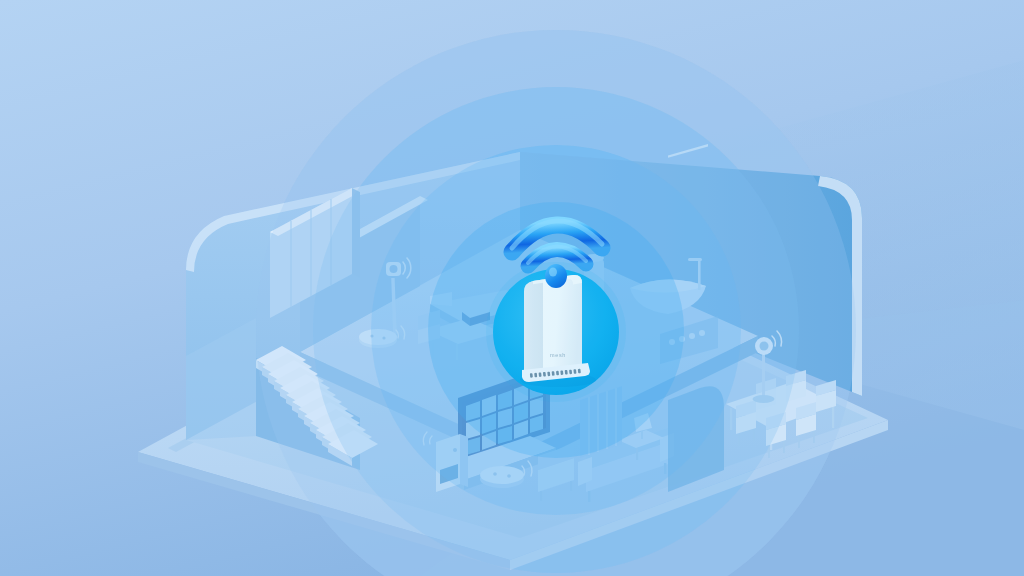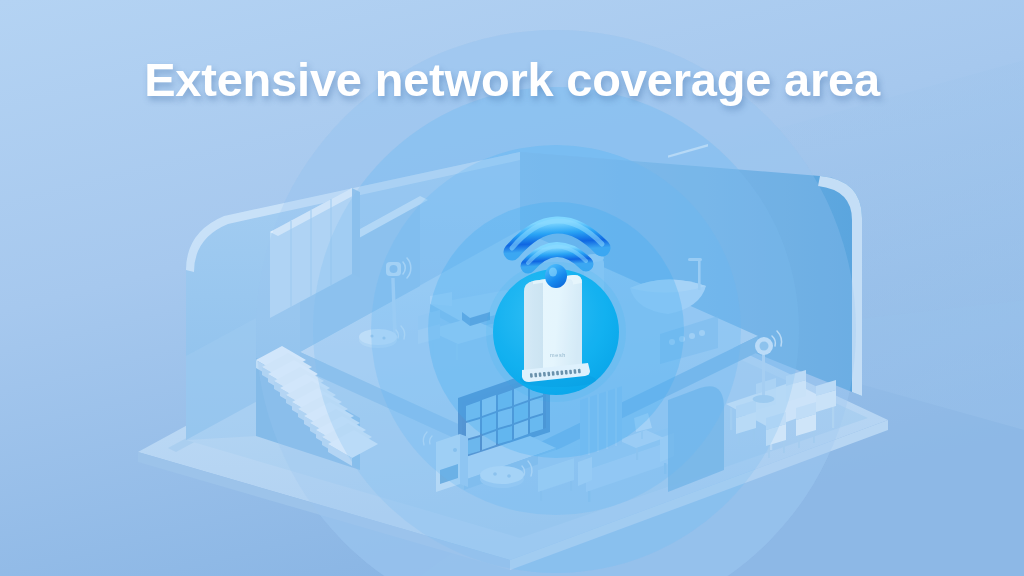--- a/index.html
+++ b/index.html
@@ -471,15 +471,14 @@
         <path d="M528,266 q28,-32 58,-2" fill="none" stroke="#8fdcff" stroke-width="4" stroke-linecap="round" opacity=".5" transform="translate(0,-3)"></path>
 
         <ellipse cx="556" cy="276" rx="11" ry="12" fill="url(#gDot)"></ellipse>
         <ellipse cx="553" cy="272" rx="4" ry="4.5" fill="#9fe0ff" opacity=".6"></ellipse>
       </g>
 
       <circle cx="556" cy="332" r="70" fill="#19b5f0" opacity=".10"></circle>
     </g>
   </svg>
 
-  <div id="title">Extensive network coverage area</div>
 
 </div>
 
 </body></html>

